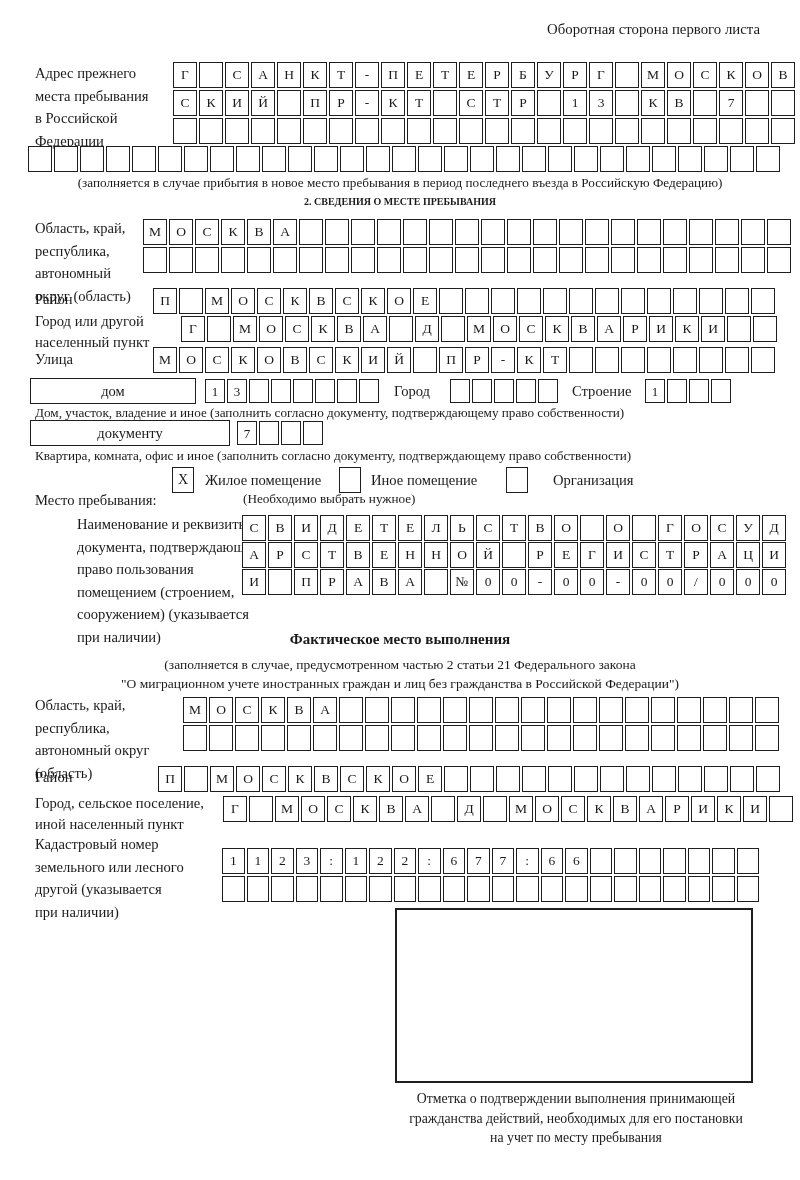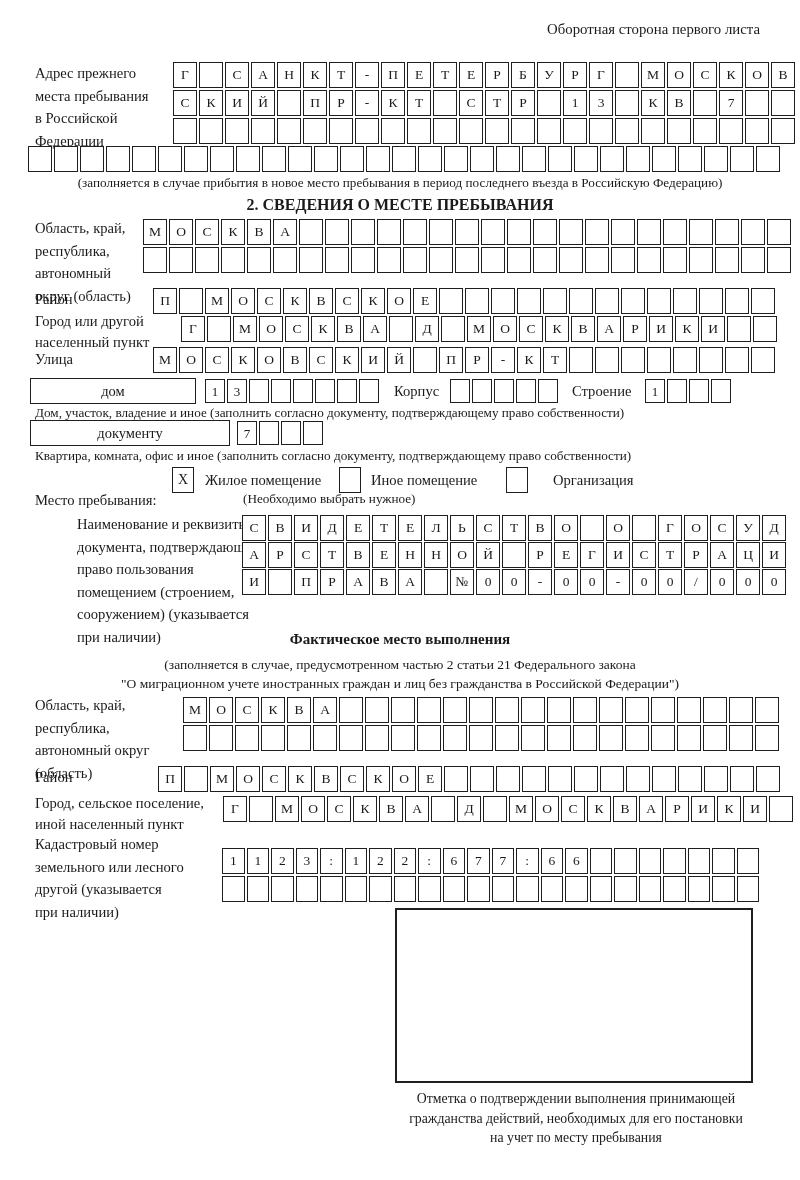--- a/index.html
+++ b/index.html
@@ -24,21 +24,21 @@
     display:flex;align-items:center;justify-content:center;font-size:14px;
   }
   .wbox{
     position:absolute;box-sizing:border-box;border:1.6px solid #1f1f1f;background:#fff;
     display:flex;align-items:center;justify-content:center;font-size:14.5px;
   }
   .lbl{position:absolute;font-size:14.6px;line-height:22.5px;}
   .lbl2{position:absolute;font-size:14.6px;line-height:21px;}
   .note{position:absolute;font-size:13.2px;}
   .center{left:0;width:800px;text-align:center;}
-  .h-bold{position:absolute;font-weight:bold;font-size:16px;}
+  .h-bold{position:absolute;font-weight:bold;font-size:10px;}
   .stamp{
     position:absolute;left:395px;top:908px;width:358px;height:175px;
     box-sizing:border-box;border:2px solid #1f1f1f;background:#fff;
   }
   .stamp-cap{
     position:absolute;left:360px;top:1089px;width:432px;
     text-align:center;font-size:13.8px;line-height:19.5px;
   }
 </style>
 </head>
@@ -316,21 +316,21 @@
 <div class="boxrow sm" style="left:205px;top:379px;">
     <span class="cb">1</span>
     <span class="cb">3</span>
     <span class="cb"></span>
     <span class="cb"></span>
     <span class="cb"></span>
     <span class="cb"></span>
     <span class="cb"></span>
     <span class="cb"></span>
   </div>
-<div class="lbl" style="left:394px;top:380px;">Корпус</div>
+<div class="lbl" style="left:394px;top:380px;">Город</div>
 <div class="boxrow sm" style="left:450px;top:379px;">
     <span class="cb"></span>
     <span class="cb"></span>
     <span class="cb"></span>
     <span class="cb"></span>
     <span class="cb"></span>
   </div>
 <div class="lbl" style="left:572px;top:380px;">Строение</div>
 <div class="boxrow sm" style="left:645px;top:379px;">
     <span class="cb">1</span>

